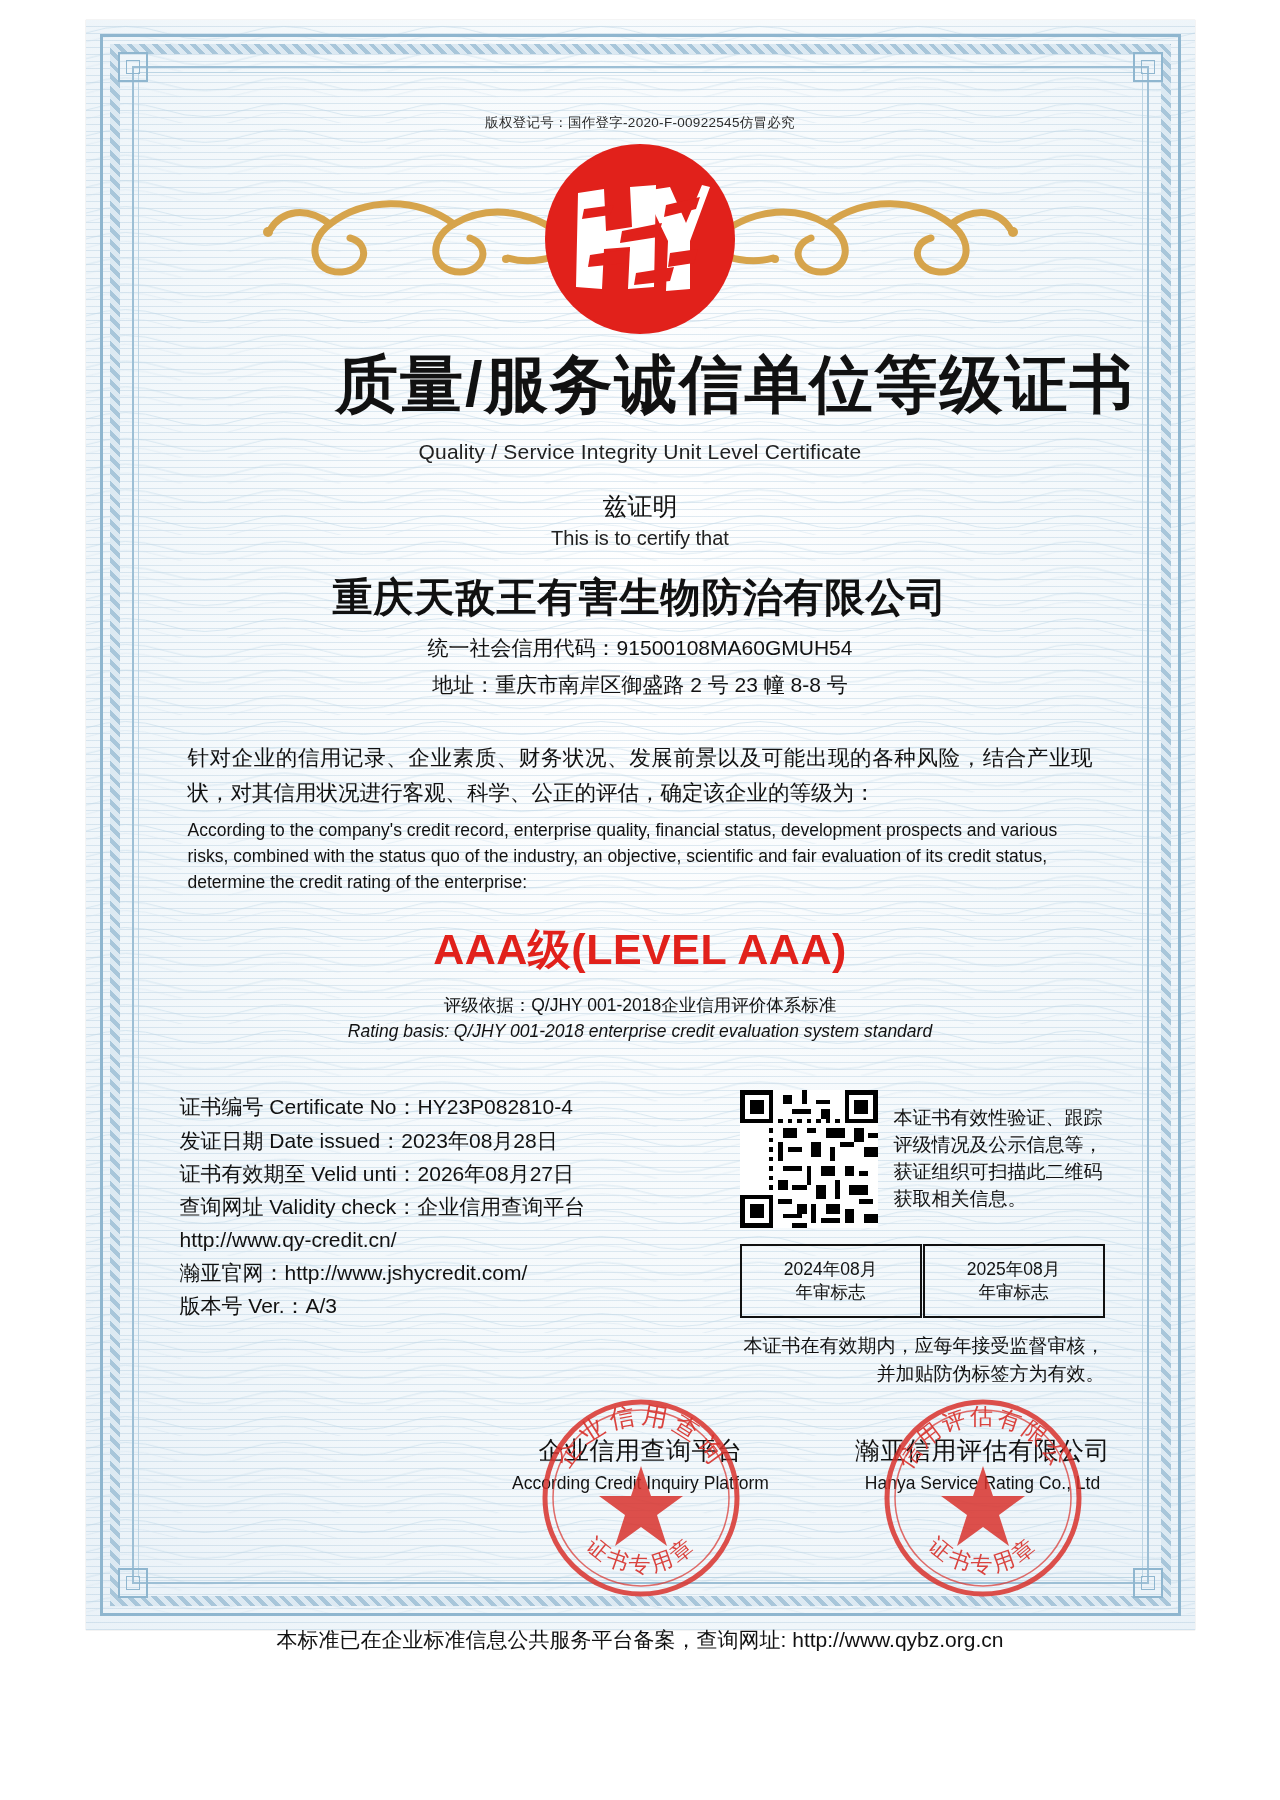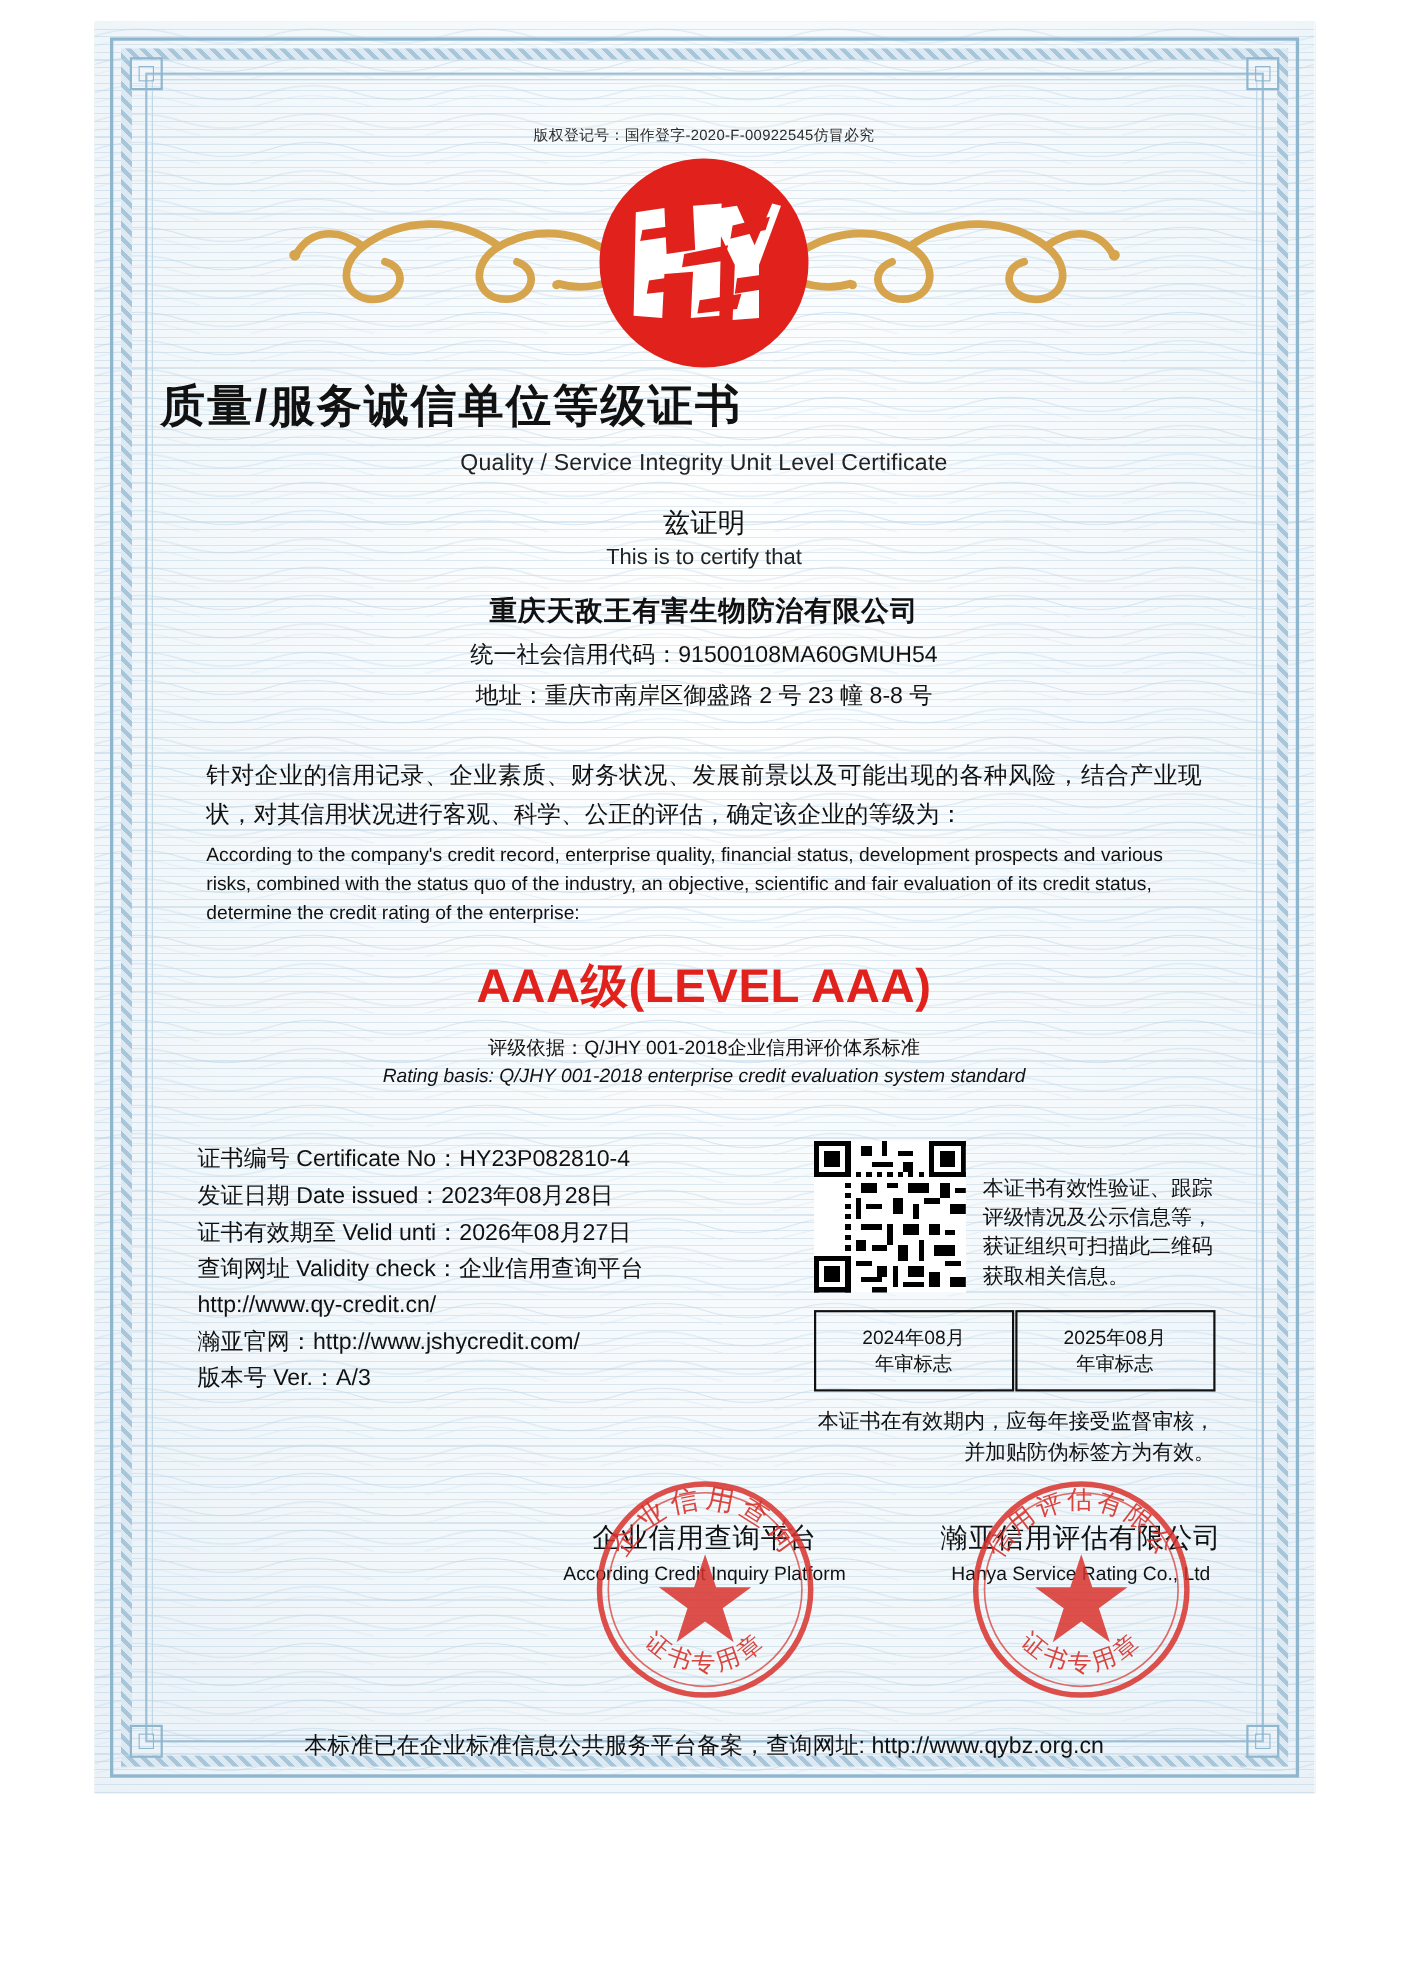--- a/index.html
+++ b/index.html
@@ -124,22 +124,22 @@
     background: #e1211b;
     display: flex;
     align-items: center;
     justify-content: center;
     box-shadow: 0 0 0 2px #e1211b;
   }
   .emblem svg { display: block; }
 
   
   .title-cn {
-    text-align: left;
-    font-size: 41px;
+    text-align: right;
+    font-size: 63px;
     font-weight: bold;
     color: #111111;
     letter-spacing: 2px;
     margin-top: 2px;
   }
   .title-en {
     text-align: center;
     font-size: 21px;
     color: #222222;
     margin-top: 12px;
@@ -152,21 +152,21 @@
     margin-top: 26px;
   }
   .certify-en {
     text-align: center;
     font-size: 20px;
     color: #222222;
     margin-top: 4px;
   }
   .company {
     text-align: center;
-    font-size: 25px;
+    font-size: 40px;
     font-weight: bold;
     color: #111111;
     margin-top: 20px;
     letter-spacing: 1px;
   }
   .credit-code, .address {
     text-align: center;
     font-size: 21px;
     color: #111111;
     margin-top: 9px;
@@ -223,21 +223,21 @@
     font-size: 21px;
     color: #111111;
     line-height: 1.58;
   }
   .detail-right {
     flex: 1;
     padding-left: 10px;
   }
   .qr-row {
     display: flex;
-    align-items: flex-end;
+    align-items: center;
   }
   .qr {
     width: 138px;
     height: 138px;
     flex: 0 0 138px;
     background: #ffffff;
   }
   .qr-note {
     margin-left: 16px;
     font-size: 19px;

